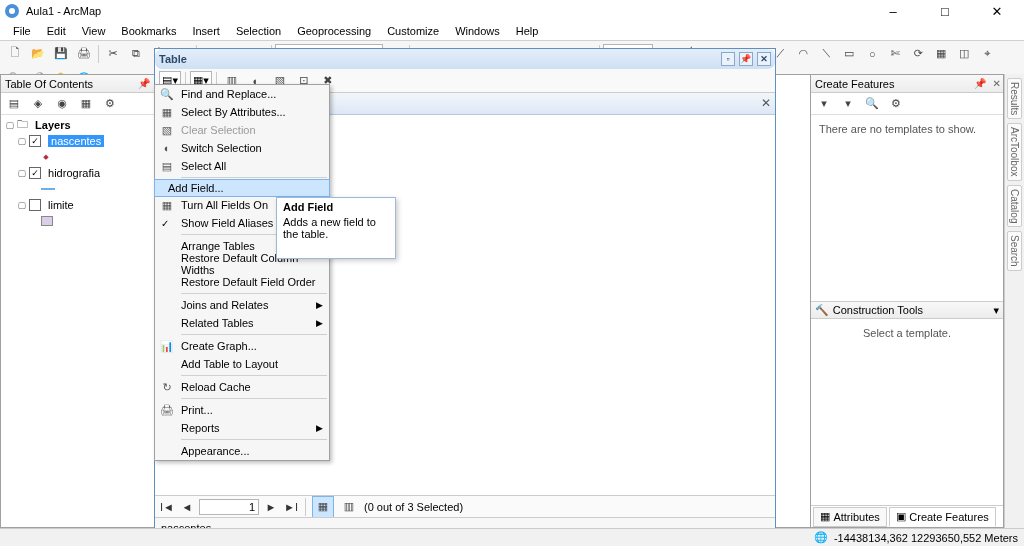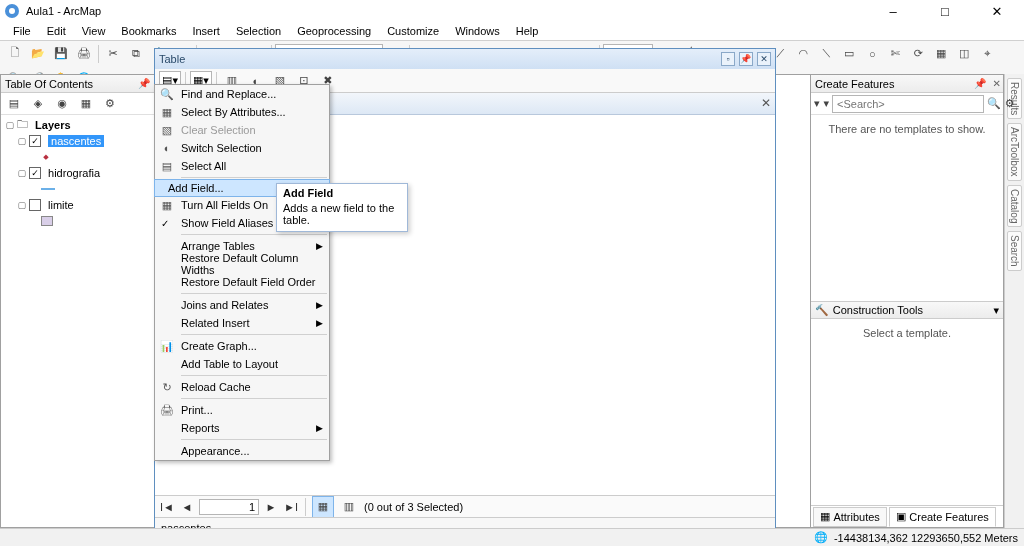--- a/index.html
+++ b/index.html
@@ -40,32 +40,32 @@
 .sym-box{width:12px;height:10px;background:#d9cfe8;border:1px solid #888;}
 
 .mapcanvas { flex: 1; background: #fff; position: relative; border: 1px solid #a0a0a0; border-left:none;}
 
 .right-tabs { width: 20px; background: #f1f1f1; border-left: 1px solid #ccc; display:flex; flex-direction:column; align-items:center; gap:4px; padding-top:4px;}
 .rtab{writing-mode: vertical-rl; font-size:10px; color:#666; padding:3px 1px; border:1px solid #ccc; background:#fbfbfb; border-radius:2px;}
 
 .createfeat { position: absolute; top: 74px; right: 20px; width: 194px; bottom: 18px; border: 1px solid #a0a0a0; background: #fff; display: flex; flex-direction: column; }
 .cf-search { height: 22px; border-bottom: 1px solid #e0e0e0; display: flex; align-items: center; gap: 2px; padding: 0 2px; }
 .cf-search input { flex: 1; height: 18px; border: 1px solid #b5b5b5; padding: 0 4px; color:#888;}
-.cf-msg { flex: 1; padding: 8px; text-align: center; color: #555; }
+.cf-msg { flex: 1; padding: 8px; text-align: left; color: #555; }
 .cf-mid { height: 18px; border-top: 1px solid #ccc; border-bottom: 1px solid #ccc; background: linear-gradient(#f8f8f8,#ececec); display:flex; align-items:center; padding:0 4px; gap:4px;}
 .cf-sel { flex:1; text-align:center; padding:8px; color:#555;}
 .cf-bottom { height: 22px; border-top: 1px solid #ccc; display:flex; align-items:center;}
 .cf-tab{height:20px; padding:0 6px; display:flex; align-items:center; gap:3px; border:1px solid #ccc; background:#f8f8f8; margin-left:2px;}
 .cf-tab.active{background:#fff; border-bottom:1px solid #fff;}
 
 .statusbar { position: absolute; bottom: 0; left: 0; right: 0; height: 18px; background: #f1f1f1; border-top: 1px solid #ccc; display: flex; align-items: center; padding: 0 6px; justify-content: flex-end; gap: 6px; }
 
 
 .tablewin { position: absolute; left: 154px; top: 48px; width: 622px; height: 490px; border: 1px solid #5f8fbf; background: #fff; display:flex; flex-direction:column;}
-.tablewin .twtitle { height: 20px; background: linear-gradient(#e4eefa,#cfe0f4); display:flex; align-items:center; padding:0 4px; font-weight:normal; color:#2a4a6a;}
+.tablewin .twtitle { height: 20px; background: linear-gradient(#e4eefa,#cfe0f4); display:flex; align-items:center; padding:0 4px; font-weight:bold; color:#2a4a6a;border-radius:7px;}
 .twtitle .twbtns{margin-left:auto; display:flex; gap:4px;}
 .twbtn{width:14px;height:14px;border:1px solid #8aa8c8;background:#eaf2fb;display:flex;align-items:center;justify-content:center;font-size:9px;color:#2a4a6a;}
 .twtoolbar{height:24px;border-bottom:1px solid #ccc;display:flex;align-items:center;padding:0 4px;gap:2px;background:#f9f9f9;}
 .twdd{border:1px solid #b5b5b5;background:#fff;height:20px;padding:0 2px;display:flex;align-items:center;}
 .twbody{flex:1;background:#fff;position:relative;}
 .twheader{height:22px;background:linear-gradient(#f2f6fb,#dde8f5);border-bottom:1px solid #b8c8dc;position:relative;}
 .twheader .twx{position:absolute;right:4px;top:3px;font-size:12px;color:#555;}
 .twnav{height:22px;border-top:1px solid #ccc;display:flex;align-items:center;padding:0 4px;gap:4px;background:#fafafa;}
 .twnav .nbtn{width:16px;text-align:center;color:#333;}
 .twnav input{width:60px;height:16px;border:1px solid #b5b5b5;text-align:right;padding:0 3px;}
@@ -74,21 +74,21 @@
 
 .ctxmenu { position: absolute; left: 154px; top: 84px; width: 176px; background: #f6f6f6; border: 1px solid #a0a0a0; box-shadow: 2px 2px 4px rgba(0,0,0,0.25); }
 .ctxmenu .mi { height: 18px; display: flex; align-items: center; padding: 0 6px 0 26px; position: relative; }
 .ctxmenu .mi .ico { position: absolute; left: 4px; width: 16px; text-align: center; font-size: 11px; color:#555;}
 .ctxmenu .mi.disabled { color: #9a9a9a; }
 .ctxmenu .mi.hl { background: #cde6ff; border: 1px solid #7eb4ea; margin: -1px; padding-left:13px;}
 .ctxmenu .mi .sub { position: absolute; right: 6px; font-size: 9px; }
 .ctxmenu .sep { height: 1px; background: #d0d0d0; margin: 2px 2px 2px 26px; }
 .ctxmenu .chk-ico{position:absolute;left:6px;font-size:10px;}
 
-.tooltip { position: absolute; left: 276px; top: 183px; width: 132px; background: #fff; border: 1px solid #9fb8d8; box-shadow: 2px 2px 5px rgba(0,0,0,0.2); padding: 3px 6px 5px 6px; }
+.tooltip { position: absolute; left: 276px; top: 197px; width: 120px; background: #fff; border: 1px solid #9fb8d8; box-shadow: 2px 2px 5px rgba(0,0,0,0.2); padding: 3px 6px 18px 6px; }
 .tooltip .tt-title{font-weight:bold; margin-bottom:3px;}
 .tiny{font-size:10px;color:#666;}
 </style>
 </head>
 <body>
 
 <div class="titlebar">
   <span class="icon">
     <svg viewBox="0 0 16 16">
         <circle cx="8" cy="8" r="7" fill="#4a90d9"></circle>
@@ -221,21 +221,20 @@
 
 <div class="createfeat">
   <div class="panel-title">
     <span>Create Features</span>
     <span class="pin tiny">📌</span>
     <span class="x tiny">✕</span>
   </div>
   <div class="cf-search">
     <span class="tbtn">▾</span>
     <span class="tbtn">▾</span>
-    <input placeholder="&lt;Search&gt;" style="">
     <span class="tbtn">🔍</span>
     <span class="tbtn">⚙</span>
   </div>
   <div class="cf-msg">There are no templates to show.</div>
   <div class="cf-mid">
     <span>🔨</span>
     <span>Construction Tools</span>
     <span style="margin-left:auto">▾</span>
   </div>
   <div class="cf-sel">Select a template.</div>
@@ -332,21 +331,21 @@
     </div>
   <div class="mi">
       <span>Restore Default Field Order</span>
     </div>
   <div class="sep"></div>
   <div class="mi">
       <span>Joins and Relates</span>
       <span class="sub">▶</span>
     </div>
   <div class="mi">
-      <span>Related Insert</span>
+      <span>Related Tables</span>
       <span class="sub">▶</span>
     </div>
   <div class="sep"></div>
   <div class="mi">
       <span class="ico">📊</span>
       <span>Create Graph...</span>
     </div>
   <div class="mi">
       <span>Add Table to Layout</span>
     </div>

